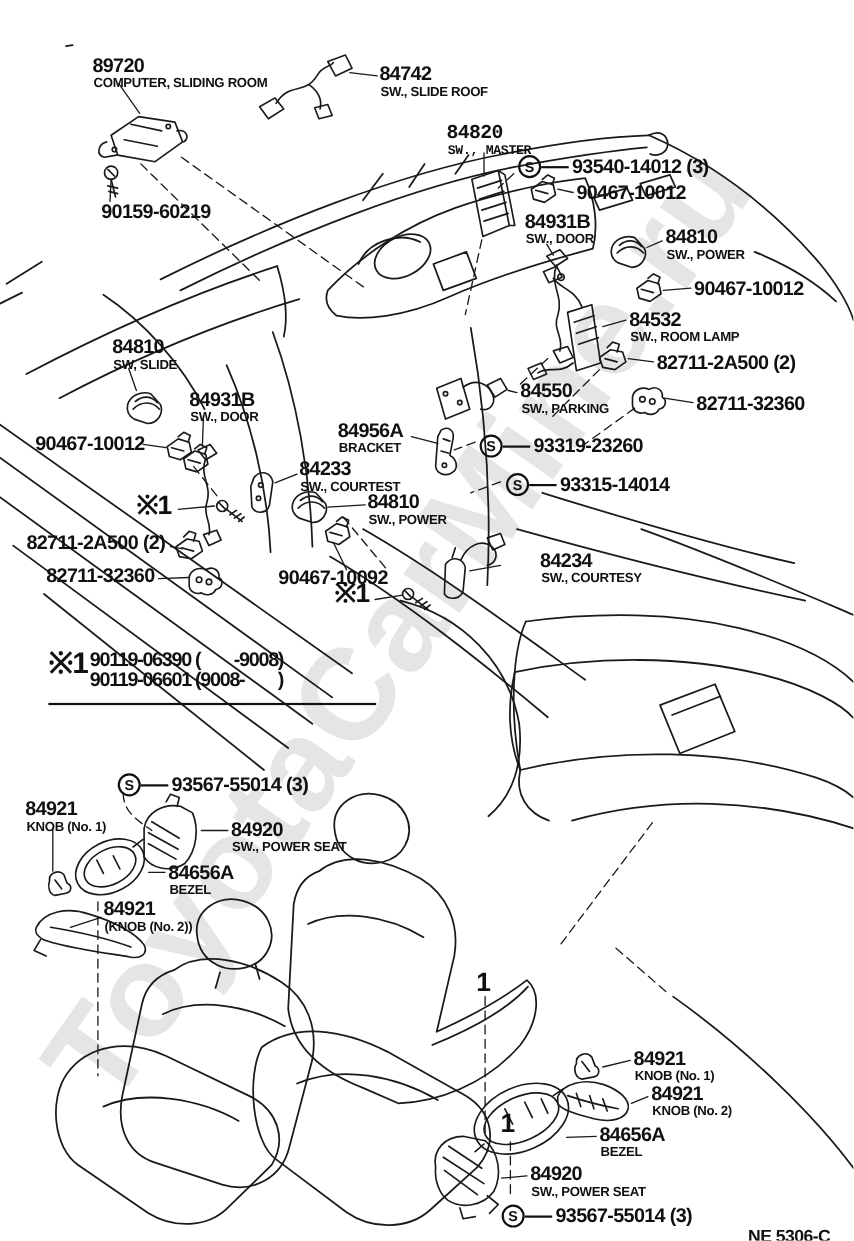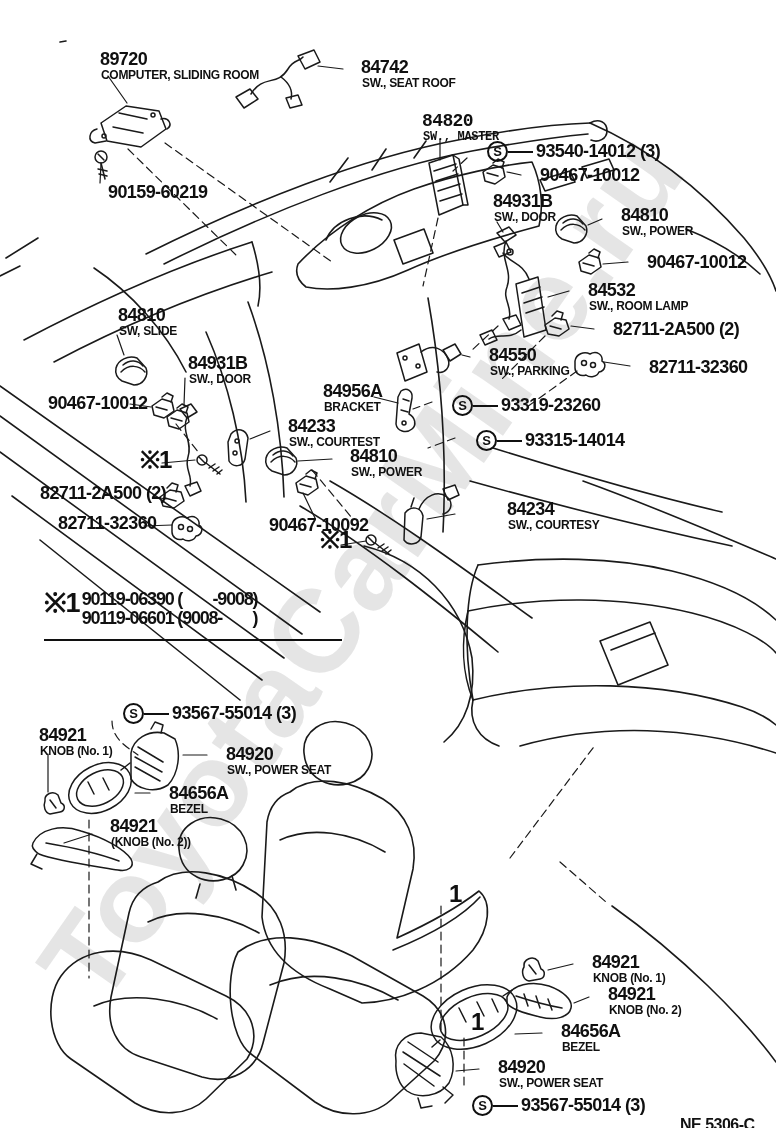--- a/index.html
+++ b/index.html
@@ -1,21 +1,21 @@
 <!DOCTYPE html>
 <html><head>
 <meta charset="utf-8">
 <style>
   html,body{margin:0;padding:0;background:#ffffff;}
   .canvas{
     position:relative;width:776px;height:1128px;background:#ffffff;overflow:hidden;
     font-family:"Liberation Sans",sans-serif;color:#111;
   }
   svg{position:absolute;left:0;top:0;}
-  #labels-layer{position:absolute;left:16px;top:0;width:636px;height:1128px;}
+  #labels-layer{position:absolute;left:0;top:0;width:636px;height:1128px;}
   .lbl{position:absolute;white-space:nowrap;line-height:1.04;font-weight:bold;color:#101010;}
   .lbl .num{font-size:18px;letter-spacing:-0.6px;display:block;}
   .lbl .desc{font-size:12px;letter-spacing:-0.3px;display:block;padding-left:1px;}
   .lbl .mnum{font-size:24px;letter-spacing:-1px;display:block;}
   .srow{display:flex;align-items:center;}
   .scirc{
     width:17px;height:17px;border:2px solid #101010;border-radius:50%;
     font-size:13px;font-weight:bold;line-height:17px;text-align:center;flex:0 0 auto;
   }
   .sdash{width:25px;height:0;border-top:2px solid #101010;flex:0 0 auto;}
@@ -306,21 +306,21 @@
     </g>
   </svg>
 
   <div id="labels-layer">
       <div class="lbl" style="left: 84px; top: 50px;">
         <span class="num">89720</span>
         <span class="desc">COMPUTER, SLIDING ROOM</span>
       </div>
       <div class="lbl" style="left: 345px; top: 58px;">
         <span class="num">84742</span>
-        <span class="desc">SW., SEAT ROOF</span>
+        <span class="desc">SW., SLIDE ROOF</span>
       </div>
       <div class="lbl" style="left: 48px; top: 183px; margin-left: 44px;">
         <span class="num">90159-60219</span>
       </div>
       <div class="lbl" style="left: 406px; top: 112px; font-family: Liberation Mono, monospace;">
         <span class="num">84820</span>
         <span class="desc">SW., MASTER</span>
       </div>
       <div class="lbl" style="left: 471px; top: 141px;">
         <div class="srow">

